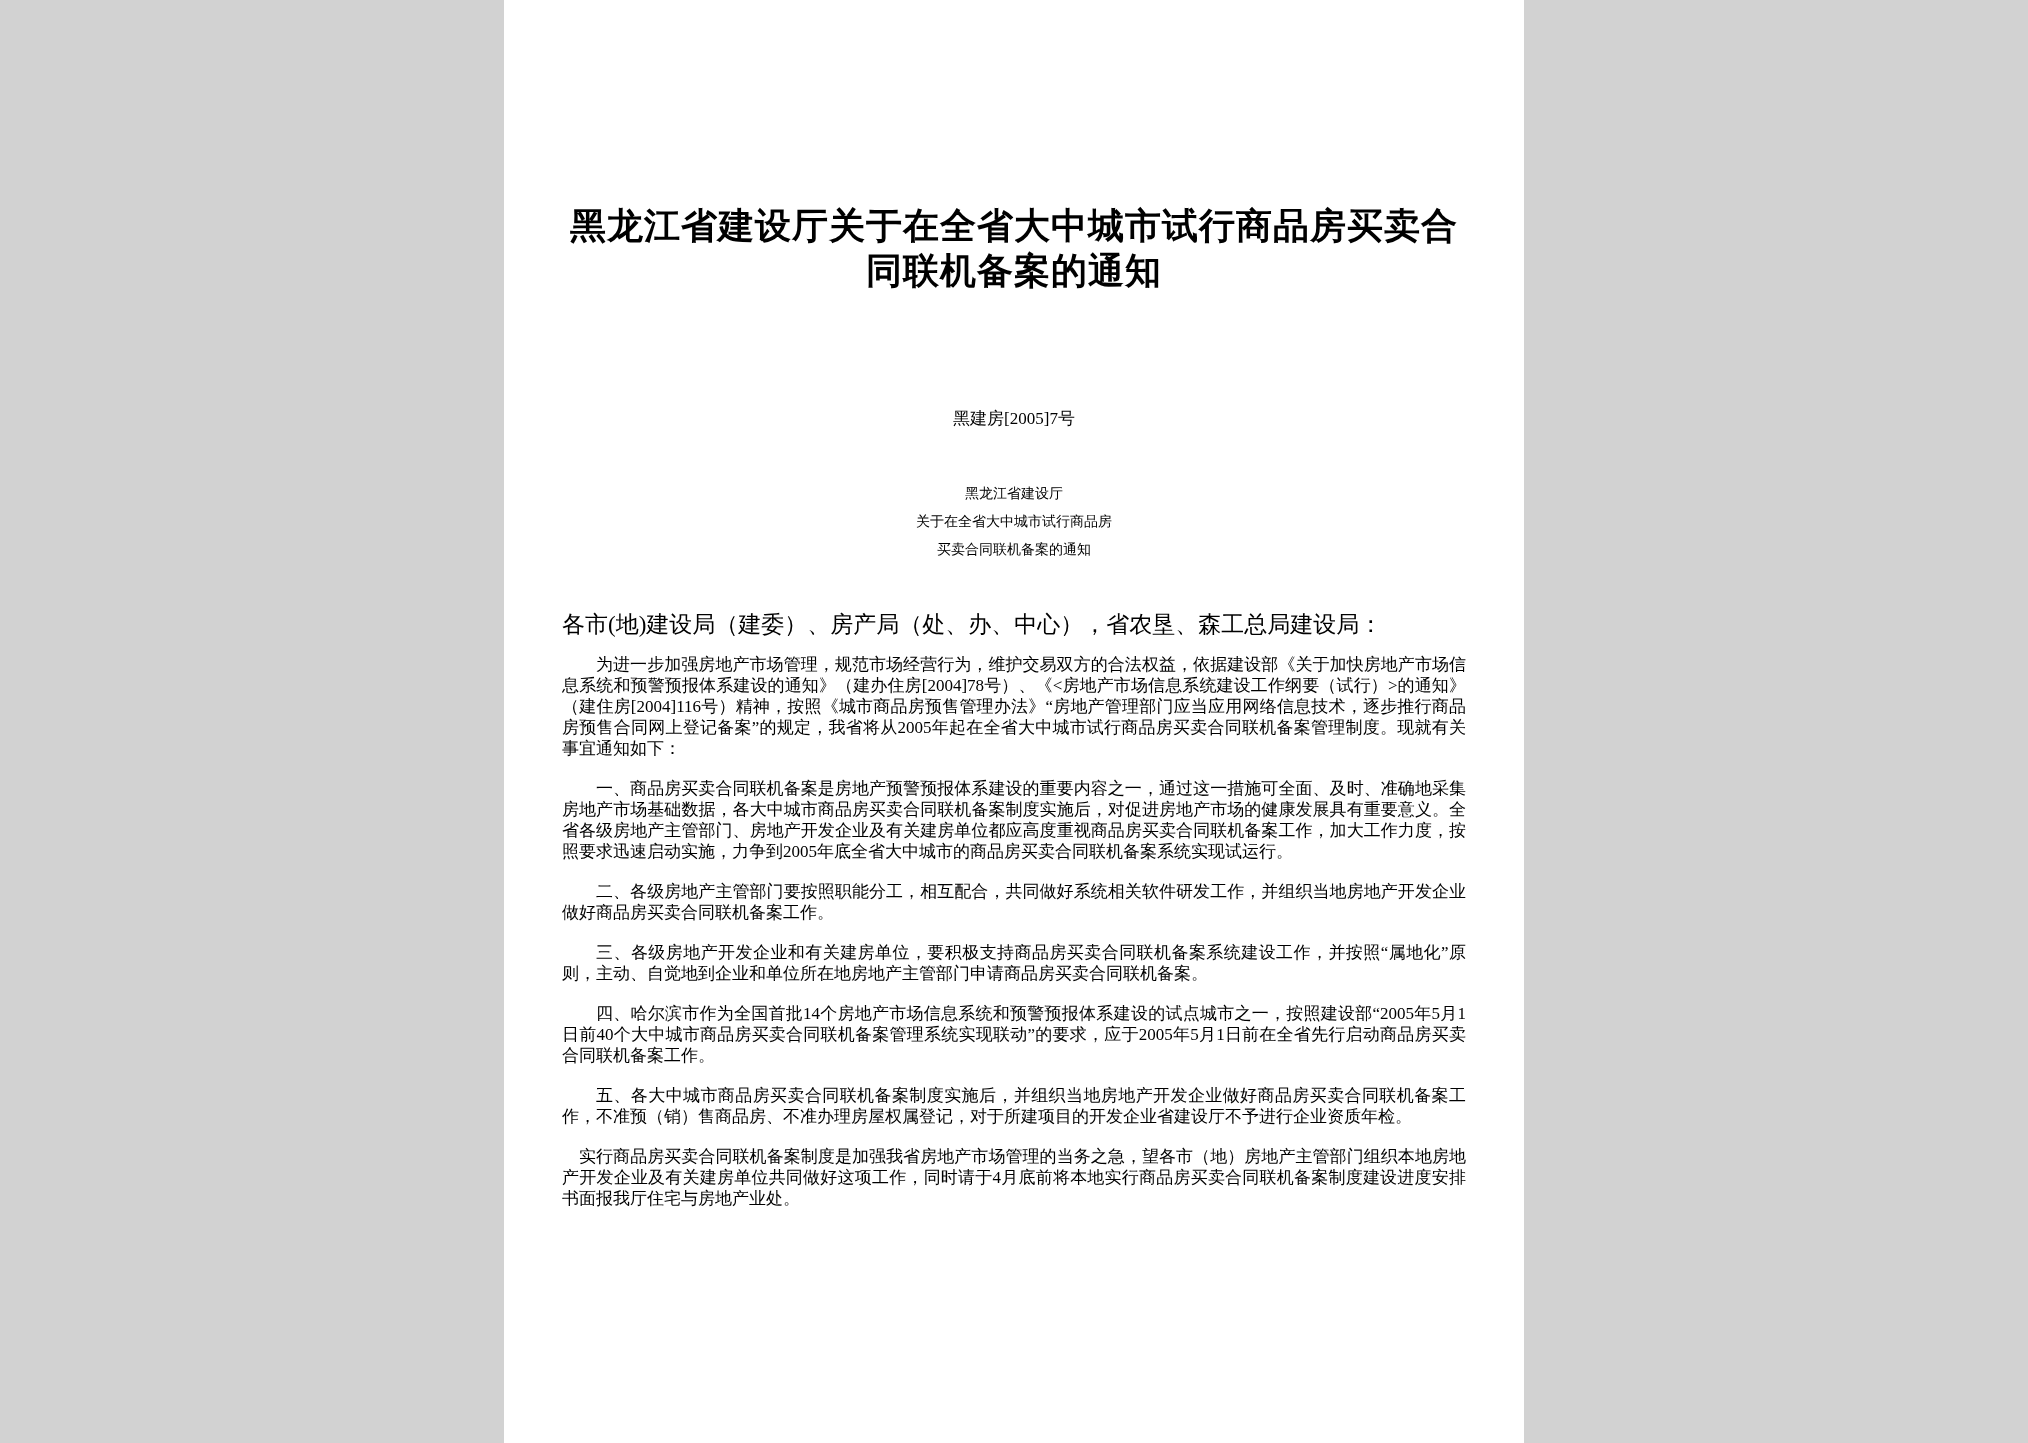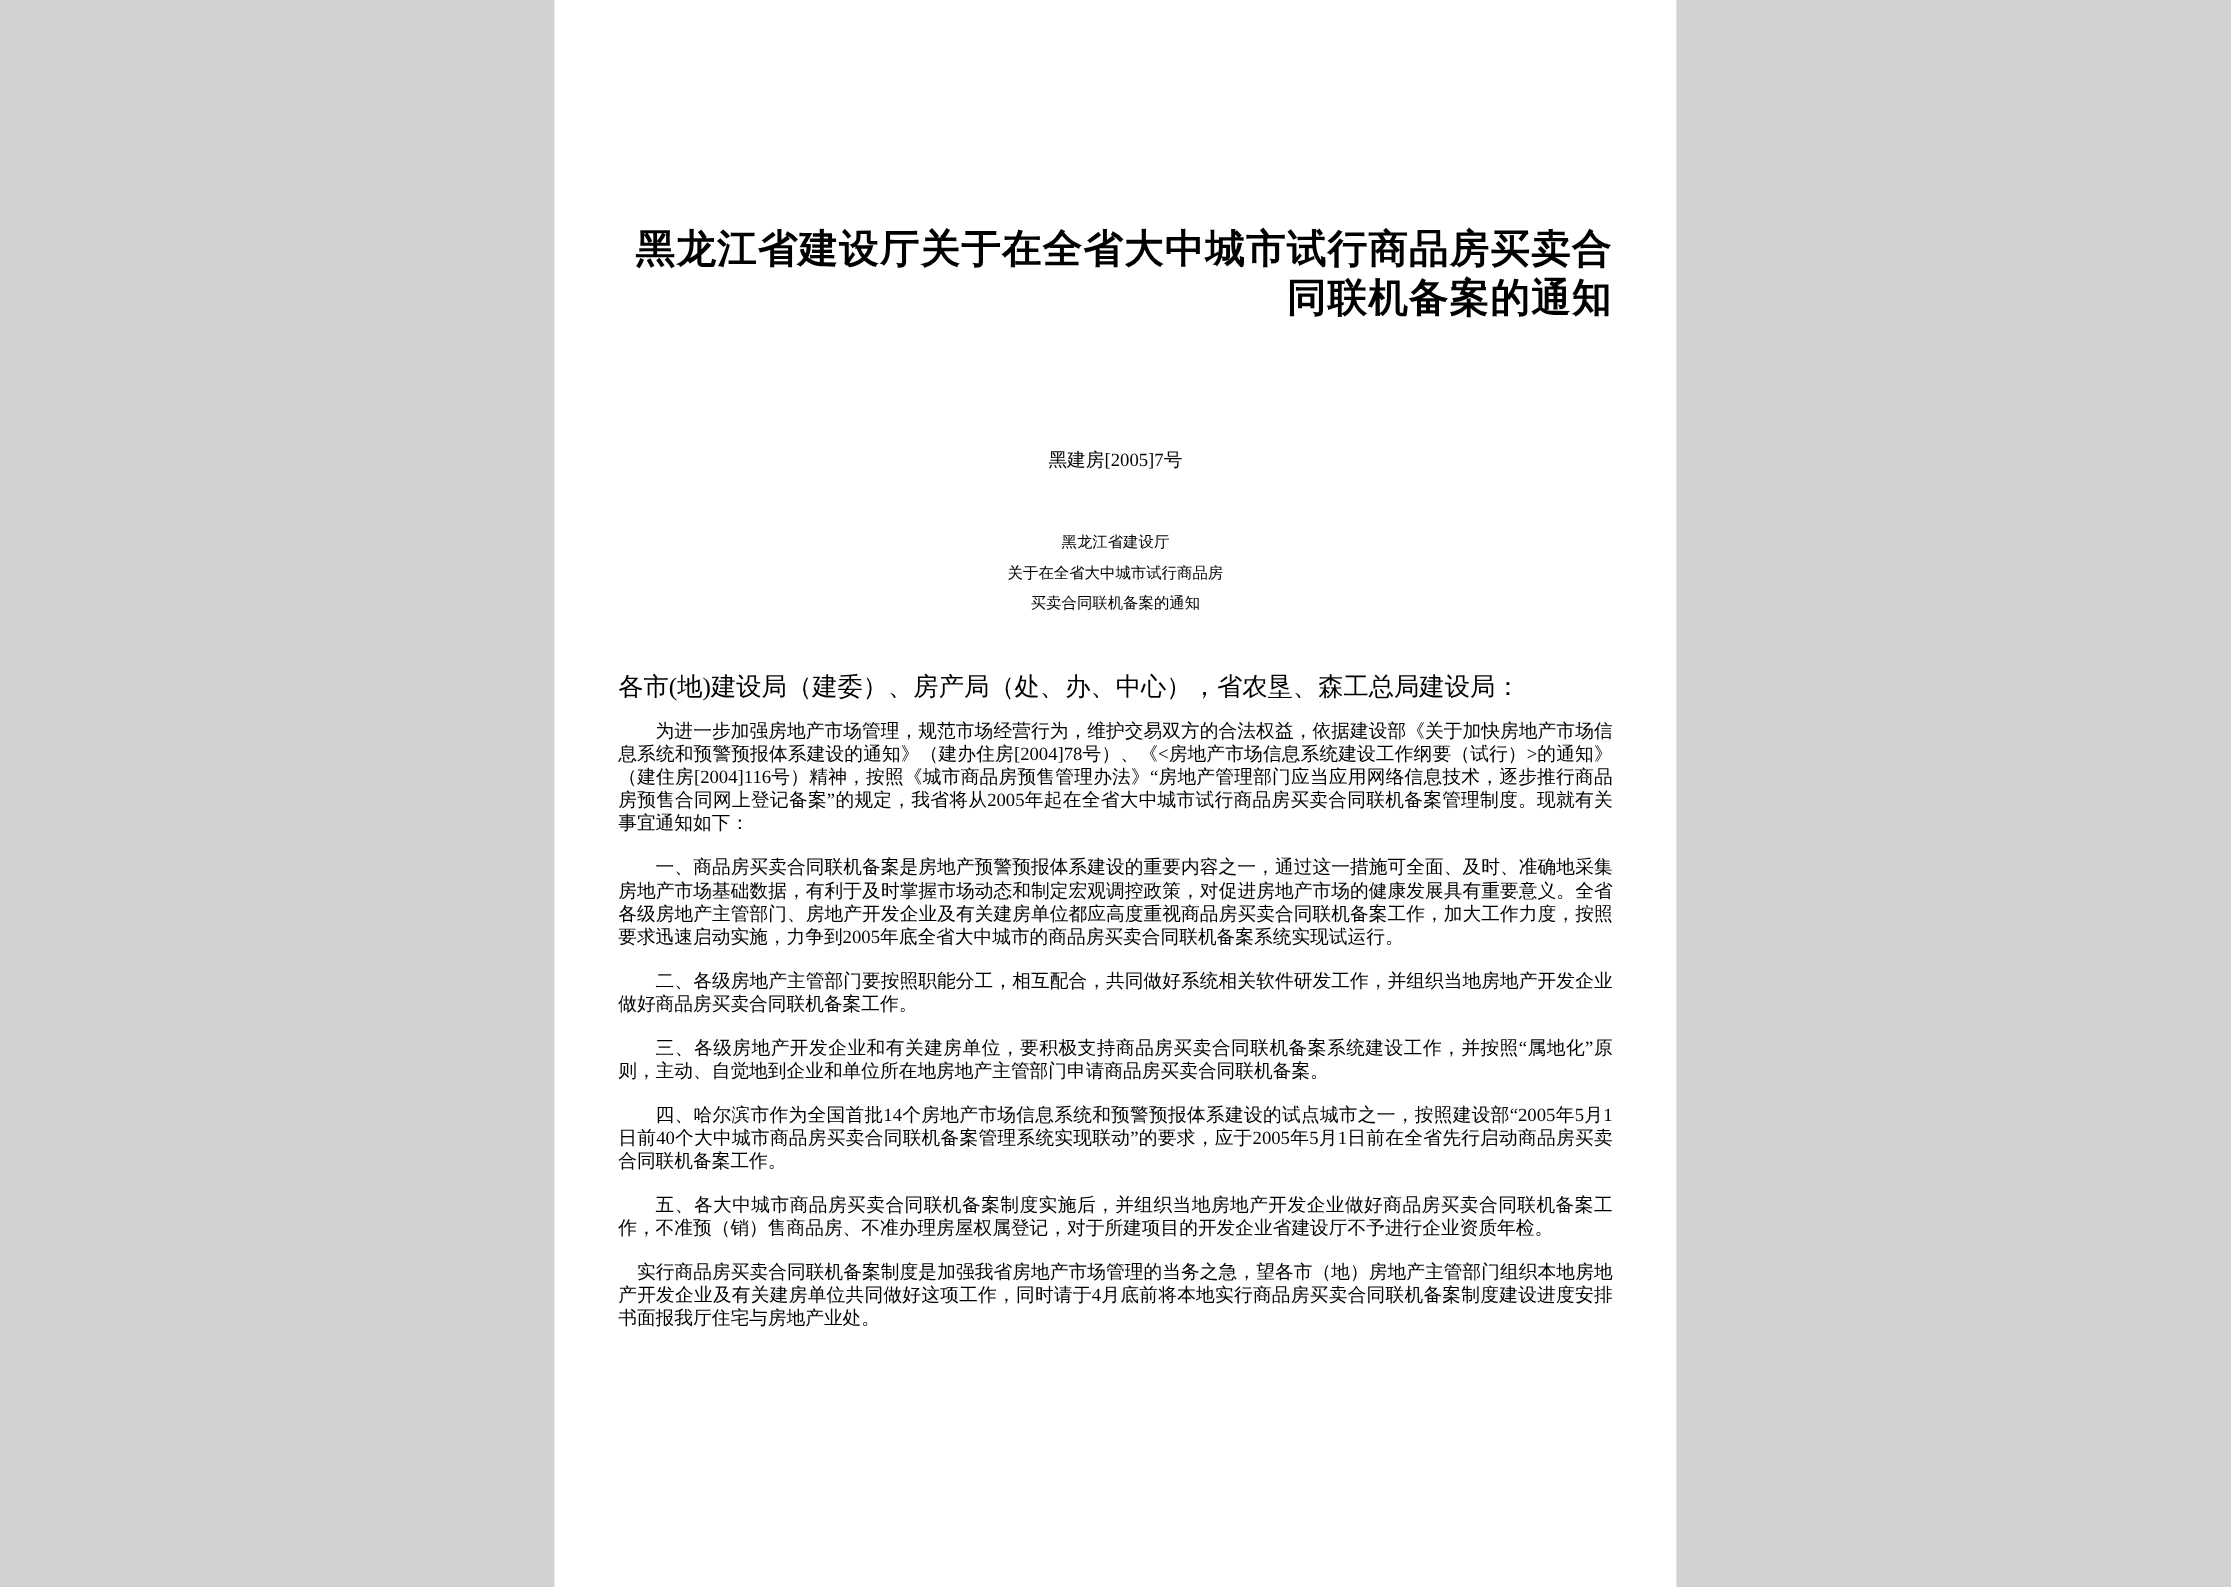--- a/index.html
+++ b/index.html
@@ -20,21 +20,21 @@
     min-height: 1443px;
     margin: 0 auto;
     background: #ffffff;
     box-sizing: border-box;
     padding: 204px 58px 80px 58px;
   }
   .doc-title {
     font-size: 36px;
     line-height: 45px;
     font-weight: 700;
-    text-align: right;
+    text-align: center;
     margin: 0;
     letter-spacing: 1px;
   }
   .doc-number {
     font-size: 17px;
     line-height: 21px;
     text-align: center;
     margin: 114px 0 0 0;
   }
   .center-block {
@@ -76,21 +76,21 @@
     <div class="center-block">
       <p>黑龙江省建设厅</p>
       <p>关于在全省大中城市试行商品房</p>
       <p>买卖合同联机备案的通知</p>
     </div>
 
     <p class="addressee">各市(地)建设局（建委）、房产局（处、办、中心），省农垦、森工总局建设局：</p>
 
     <p class="body-para indent-2">为进一步加强房地产市场管理，规范市场经营行为，维护交易双方的合法权益，依据建设部《关于加快房地产市场信息系统和预警预报体系建设的通知》（建办住房[2004]78号）、《&lt;房地产市场信息系统建设工作纲要（试行）&gt;的通知》（建住房[2004]116号）精神，按照《城市商品房预售管理办法》“房地产管理部门应当应用网络信息技术，逐步推行商品房预售合同网上登记备案”的规定，我省将从2005年起在全省大中城市试行商品房买卖合同联机备案管理制度。现就有关事宜通知如下：</p>
 
-    <p class="body-para indent-2">一、商品房买卖合同联机备案是房地产预警预报体系建设的重要内容之一，通过这一措施可全面、及时、准确地采集房地产市场基础数据，有利于及时掌握市场动态和制定宏观调控政策，对促进房地产市场的健康发展具有重要意义。全省各级房地产主管部门、房地产开发企业及有关建房单位都应高度重视商品房买卖合同联机备案工作，加大工作力度，按照要求迅速启动实施，力争到2005年底全省大中城市的商品房买卖合同联机备案系统实现试运行。</p>
+    <p class="body-para indent-2">一、商品房买卖合同联机备案是房地产预警预报体系建设的重要内容之一，通过这一措施可全面、及时、准确地采集房地产市场基础数据，各大中城市商品房买卖合同联机备案制度实施后，对促进房地产市场的健康发展具有重要意义。全省各级房地产主管部门、房地产开发企业及有关建房单位都应高度重视商品房买卖合同联机备案工作，加大工作力度，按照要求迅速启动实施，力争到2005年底全省大中城市的商品房买卖合同联机备案系统实现试运行。</p>
 
     <p class="body-para indent-2">二、各级房地产主管部门要按照职能分工，相互配合，共同做好系统相关软件研发工作，并组织当地房地产开发企业做好商品房买卖合同联机备案工作。</p>
 
     <p class="body-para indent-2">三、各级房地产开发企业和有关建房单位，要积极支持商品房买卖合同联机备案系统建设工作，并按照“属地化”原则，主动、自觉地到企业和单位所在地房地产主管部门申请商品房买卖合同联机备案。</p>
 
     <p class="body-para indent-2">四、哈尔滨市作为全国首批14个房地产市场信息系统和预警预报体系建设的试点城市之一，按照建设部“2005年5月1日前40个大中城市商品房买卖合同联机备案管理系统实现联动”的要求，应于2005年5月1日前在全省先行启动商品房买卖合同联机备案工作。</p>
 
     <p class="body-para indent-2">五、各大中城市商品房买卖合同联机备案制度实施后，并组织当地房地产开发企业做好商品房买卖合同联机备案工作，不准预（销）售商品房、不准办理房屋权属登记，对于所建项目的开发企业省建设厅不予进行企业资质年检。</p>
 
     <p class="body-para indent-1">实行商品房买卖合同联机备案制度是加强我省房地产市场管理的当务之急，望各市（地）房地产主管部门组织本地房地产开发企业及有关建房单位共同做好这项工作，同时请于4月底前将本地实行商品房买卖合同联机备案制度建设进度安排书面报我厅住宅与房地产业处。</p>

